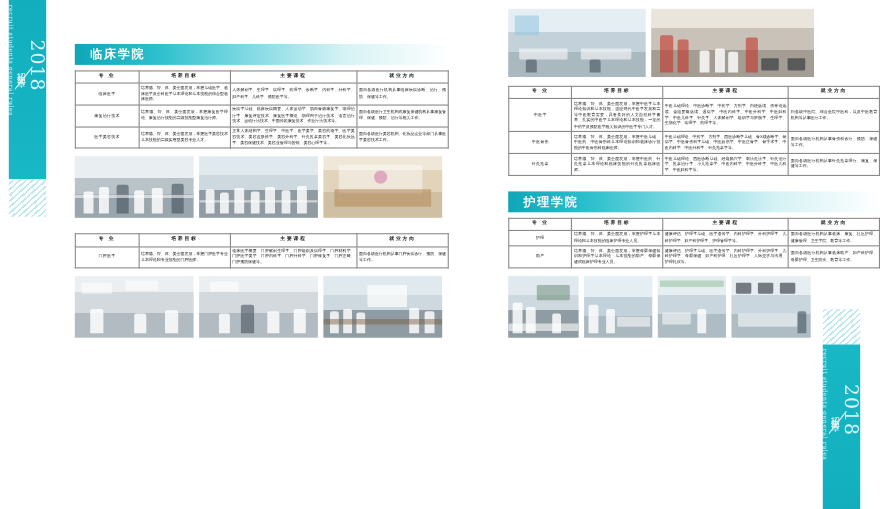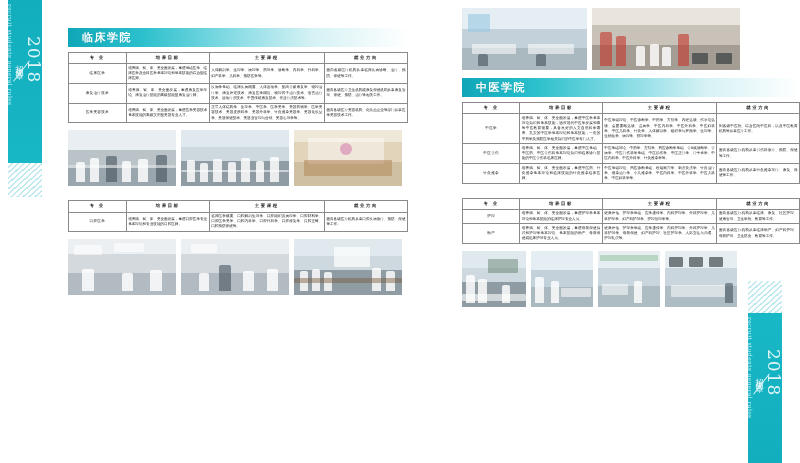--- a/index.html
+++ b/index.html
@@ -118,21 +118,21 @@
     <div class="ribbon-inner">
       <div class="vert" style="position:relative;display:flex;flex-direction:column;align-items:center;">
         <div class="yr">2018</div>
         <div class="slash" style="left:14px;top:58px;"></div>
         <div class="cn-sub" style="margin-top:20px;">招生简章</div>
         <div class="en-sub" style="margin-top:4px;">recruit students general rules</div>
       </div>
     </div>
   </div>
 
-  <div class="col col-left" style="top:28px;">
+  <div class="col col-left" style="top:40px;">
 
     <div>
       <div class="sec-head">
         <span>临床学院</span>
       </div>
       <table class="t">
         <colgroup>
             <col class="c1">
             <col class="c2">
             <col class="c3">
@@ -265,23 +265,20 @@
         <div class="fig r" style="left:86px;width:11px;height:32px"></div>
         <div class="fig" style="left:44px;width:9px;height:20px"></div>
         <div class="fig" style="left:58px;width:9px;height:22px"></div>
         <div class="fig" style="left:70px;width:9px;height:19px"></div>
         <div class="eq" style="left:100px;bottom:6px;width:16px;height:11px;background:rgba(40,46,54,.6)"></div>
         <div class="eq" style="left:124px;bottom:6px;width:16px;height:11px;background:rgba(40,46,54,.6)"></div>
       </div>
     </div>
 
     <div>
-      <div class="sec-head">
-        <span>中医学院</span>
-      </div>
       <table class="t">
         <colgroup>
             <col class="c1">
             <col class="c2">
             <col class="c3">
             <col class="c4">
           </colgroup>
         <thead>
             <tr>
           <th>专  业</th>
@@ -307,20 +304,23 @@
             <td class="major">针灸推拿</td>
             <td class="body">培养德、智、体、美全面发展，掌握中医药、针灸推拿基本理论和临床技能的针灸推拿临床医师。</td>
             <td class="body">中医基础理论、西医诊断基础、经络腧穴学、刺法灸法学、针灸治疗学、推拿治疗学、小儿推拿学、中医内科学、中医外科学、中医儿科学、中医妇科学等。</td>
             <td class="body">面向各级医疗机构从事针灸推拿理疗、康复、保健等工作。</td>
           </tr>
         </tbody>
       </table>
     </div>
 
     <div style="margin-top:14px;">
+      <div class="sec-head">
+        <span>护理学院</span>
+      </div>
       <table class="t">
         <colgroup>
             <col class="c1">
             <col class="c2">
             <col class="c3">
             <col class="c4">
           </colgroup>
         <thead>
             <tr>
           <th>专  业</th>

